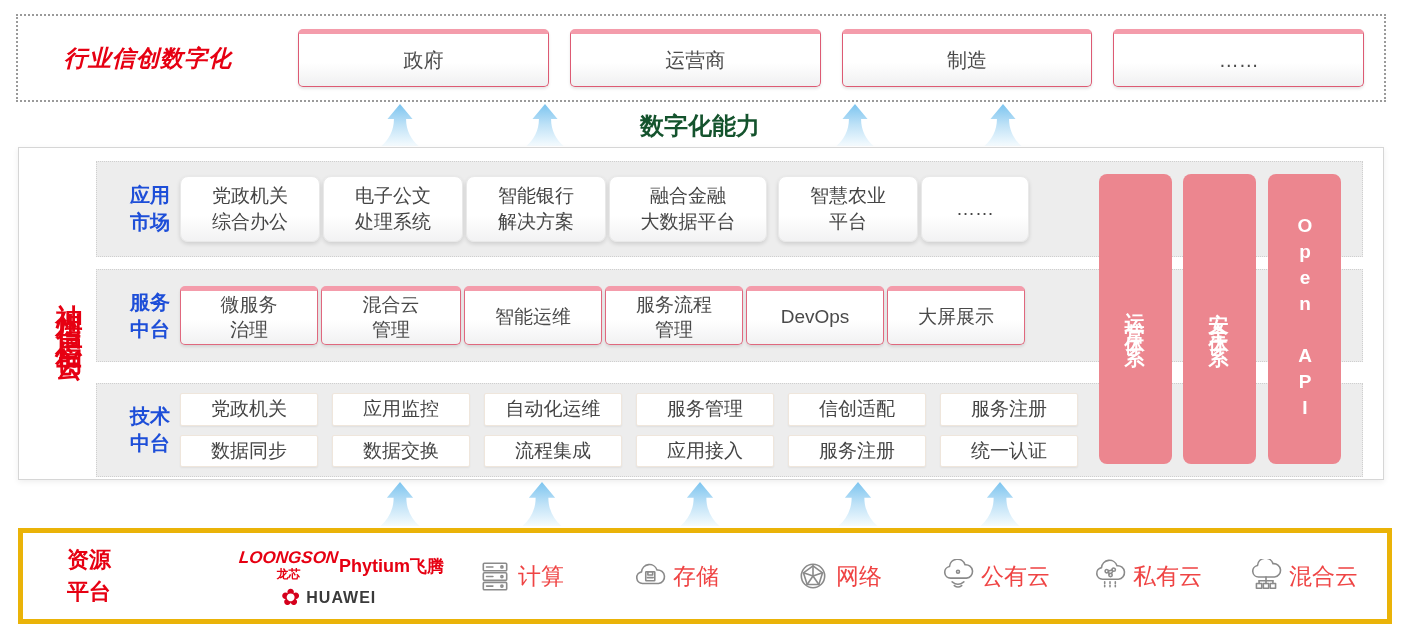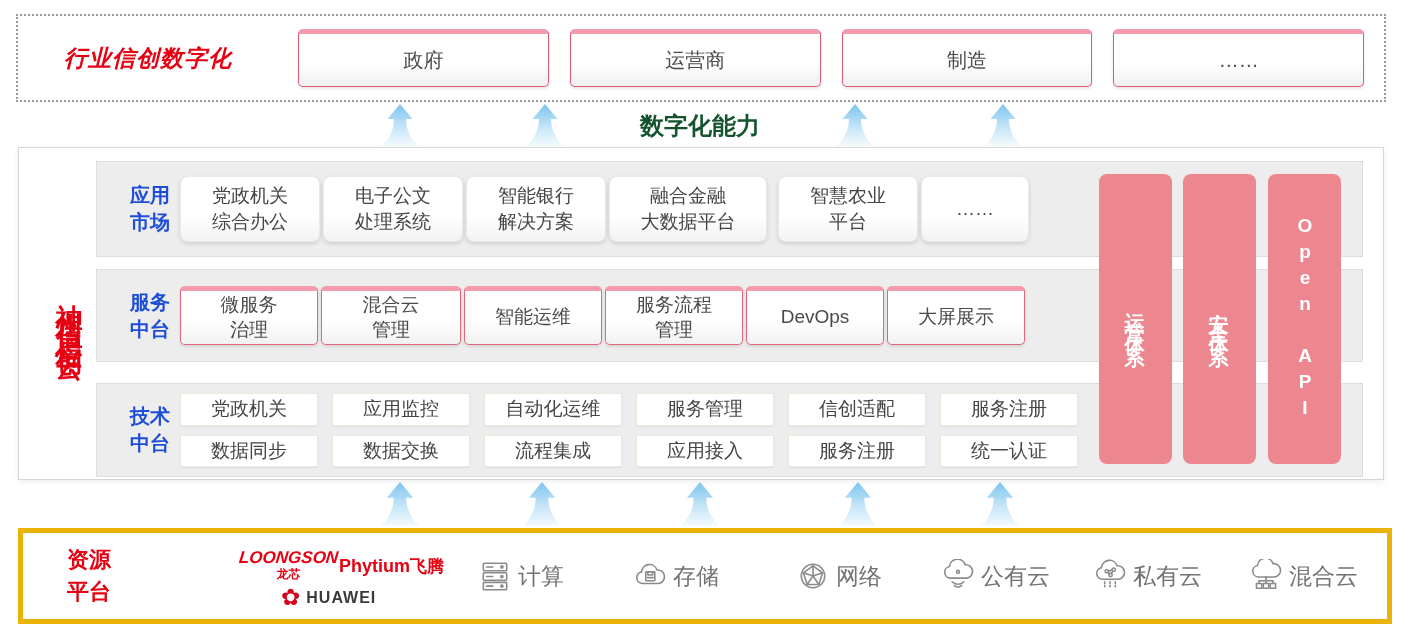--- a/index.html
+++ b/index.html
@@ -53,21 +53,21 @@
   .logo-loongson{position:absolute;left:216px;top:15px;color:#e60012;text-align:center;}
   .logo-loongson .en{font-size:17px;font-weight:bold;font-style:italic;letter-spacing:0px;transform:skewX(-6deg);}
   .logo-loongson .cn{font-size:12px;font-weight:bold;margin-top:-2px;}
   .logo-phytium{position:absolute;left:316px;top:22px;color:#e60012;font-weight:bold;}
   .logo-phytium .en{font-size:18px;}
   .logo-phytium .cn{font-size:17px;}
   .logo-huawei{position:absolute;left:258px;top:53px;display:flex;align-items:center;gap:6px;}
   .logo-huawei .flower{color:#d5001c;font-size:23px;line-height:1;}
   .logo-huawei .en{font-size:16px;font-weight:bold;color:#3a3a3a;letter-spacing:1px;}
   .resource-item{position:absolute;top:0;height:100%;display:flex;align-items:center;gap:6px;}
-  .resource-item .lbl{font-size:23px;color:#737373;}
+  .resource-item .lbl{font-size:23px;color:#ef4444;}
   .ri-1{left:455px;} .ri-2{left:610px;} .ri-3{left:773px;} .ri-4{left:918px;} .ri-5{left:1070px;} .ri-6{left:1226px;}
   .gicon{stroke:#8a8a8a;fill:none;stroke-width:1.5;stroke-linecap:round;stroke-linejoin:round;}
 </style>
 </head>
 <body>
 
 <svg width="0" height="0" style="position:absolute">
   <defs>
     <linearGradient id="ag" x1="0" y1="0" x2="0" y2="1">
       <stop offset="0" stop-color="#7cc4ef"></stop>

